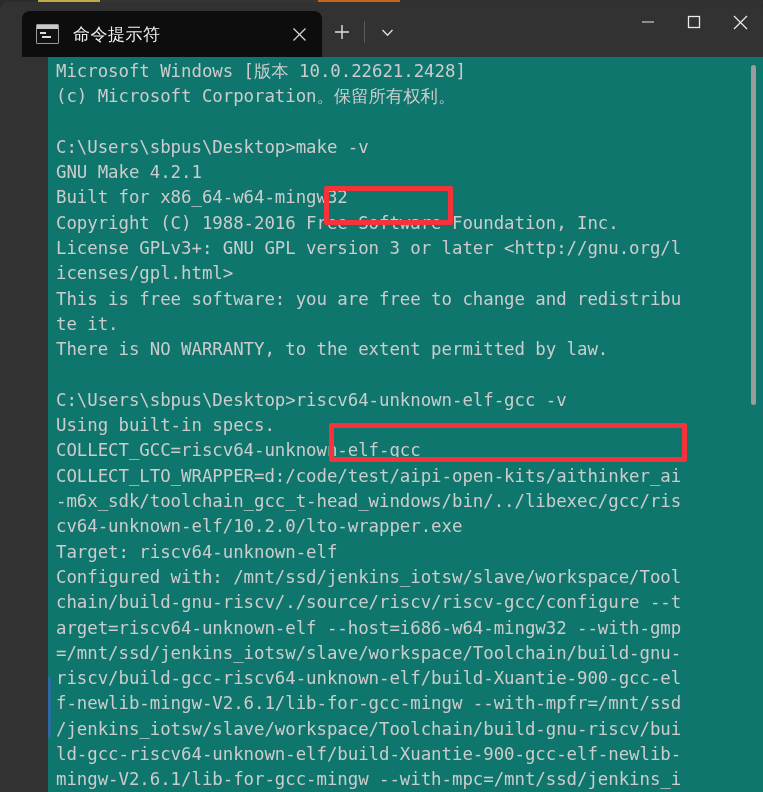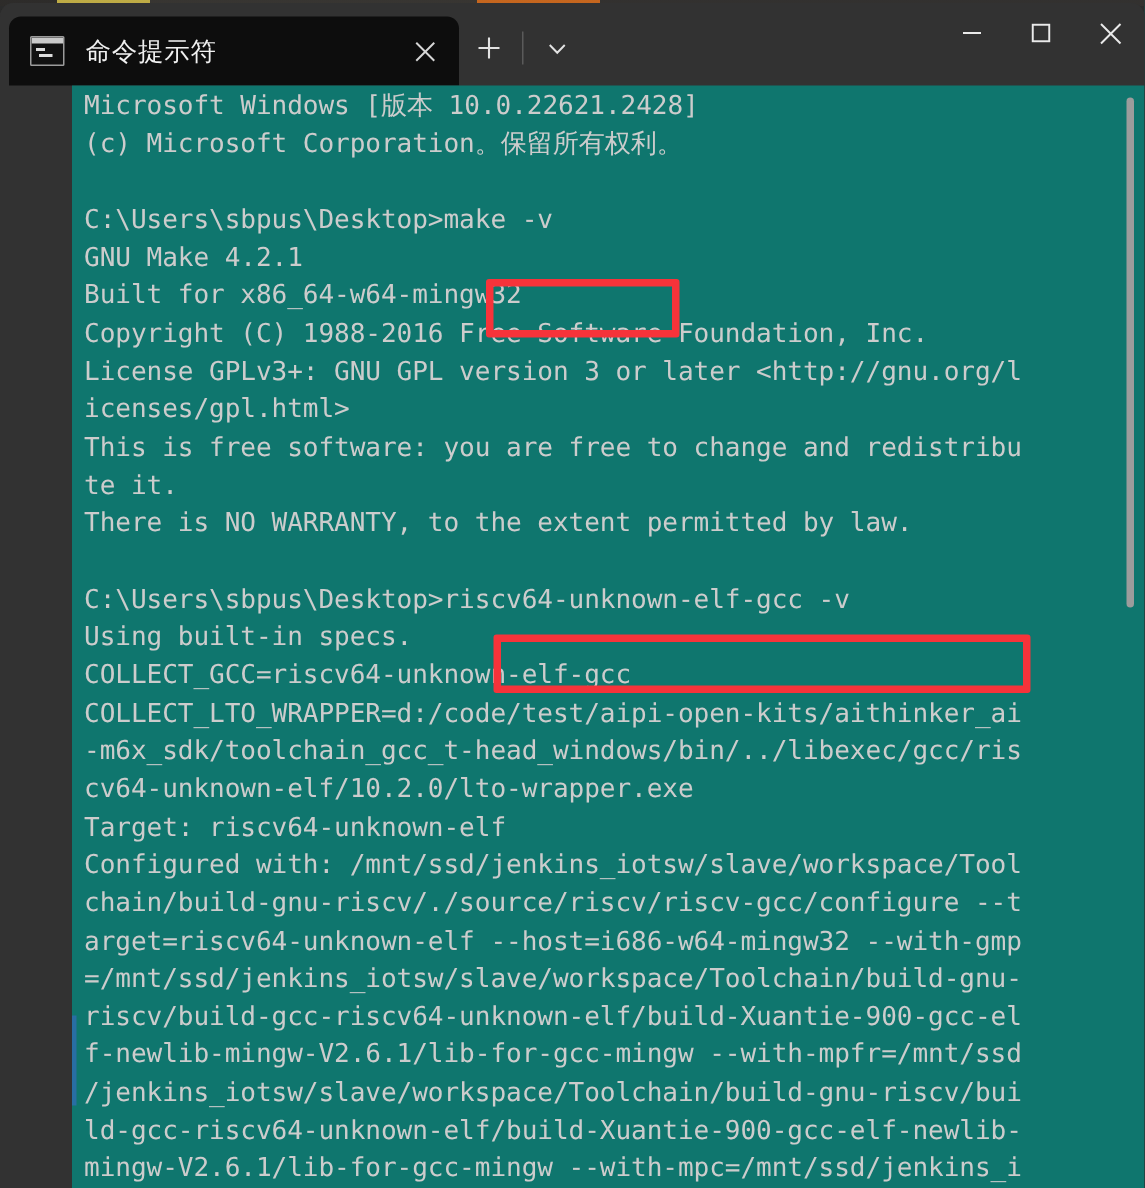--- a/index.html
+++ b/index.html
@@ -45,21 +45,21 @@
     background: #323232;
     display: flex;
     align-items: flex-end;
   }
 
   #tabstrip {
     display: flex;
     align-items: flex-end;
     height: 55px;
     flex: 0 0 auto;
-    padding-left: 6px;
+    padding-left: 22px;
   }
 
   .tab {
     display: flex;
     align-items: center;
     height: 46px;
     min-width: 300px;
     padding: 0 6px 0 14px;
     background: #0d0d0d;
     border-radius: 8px 8px 0 0;

